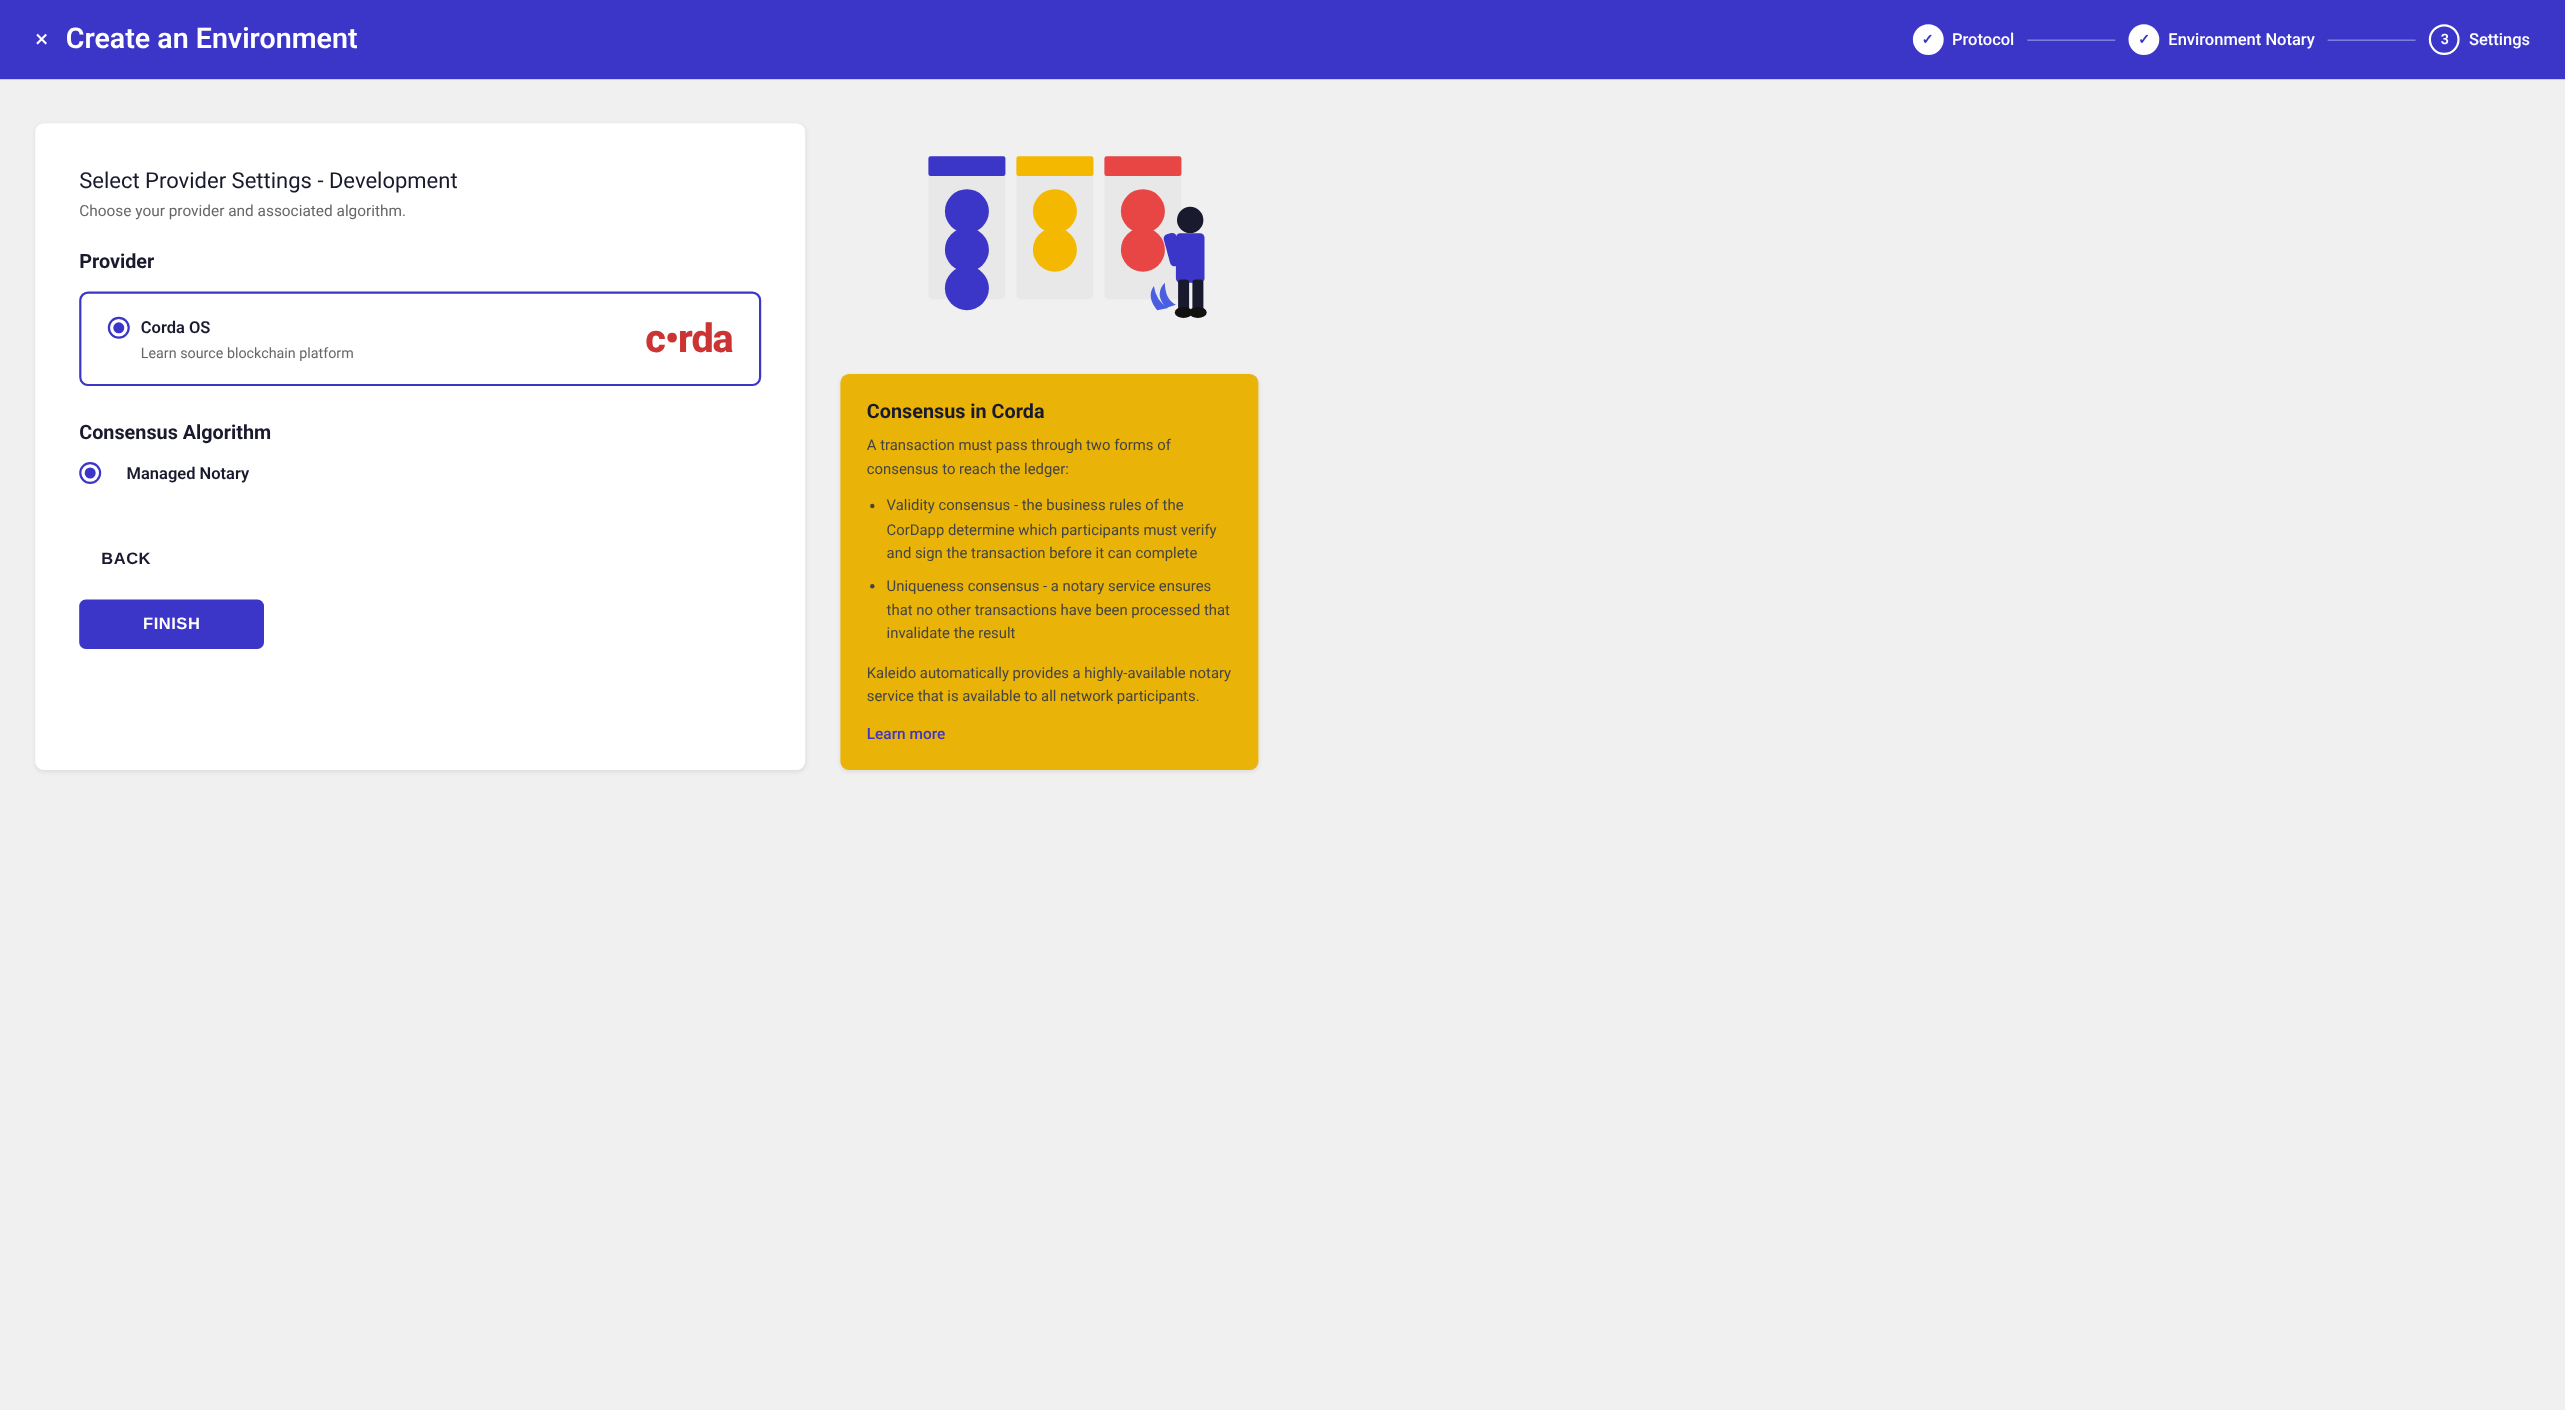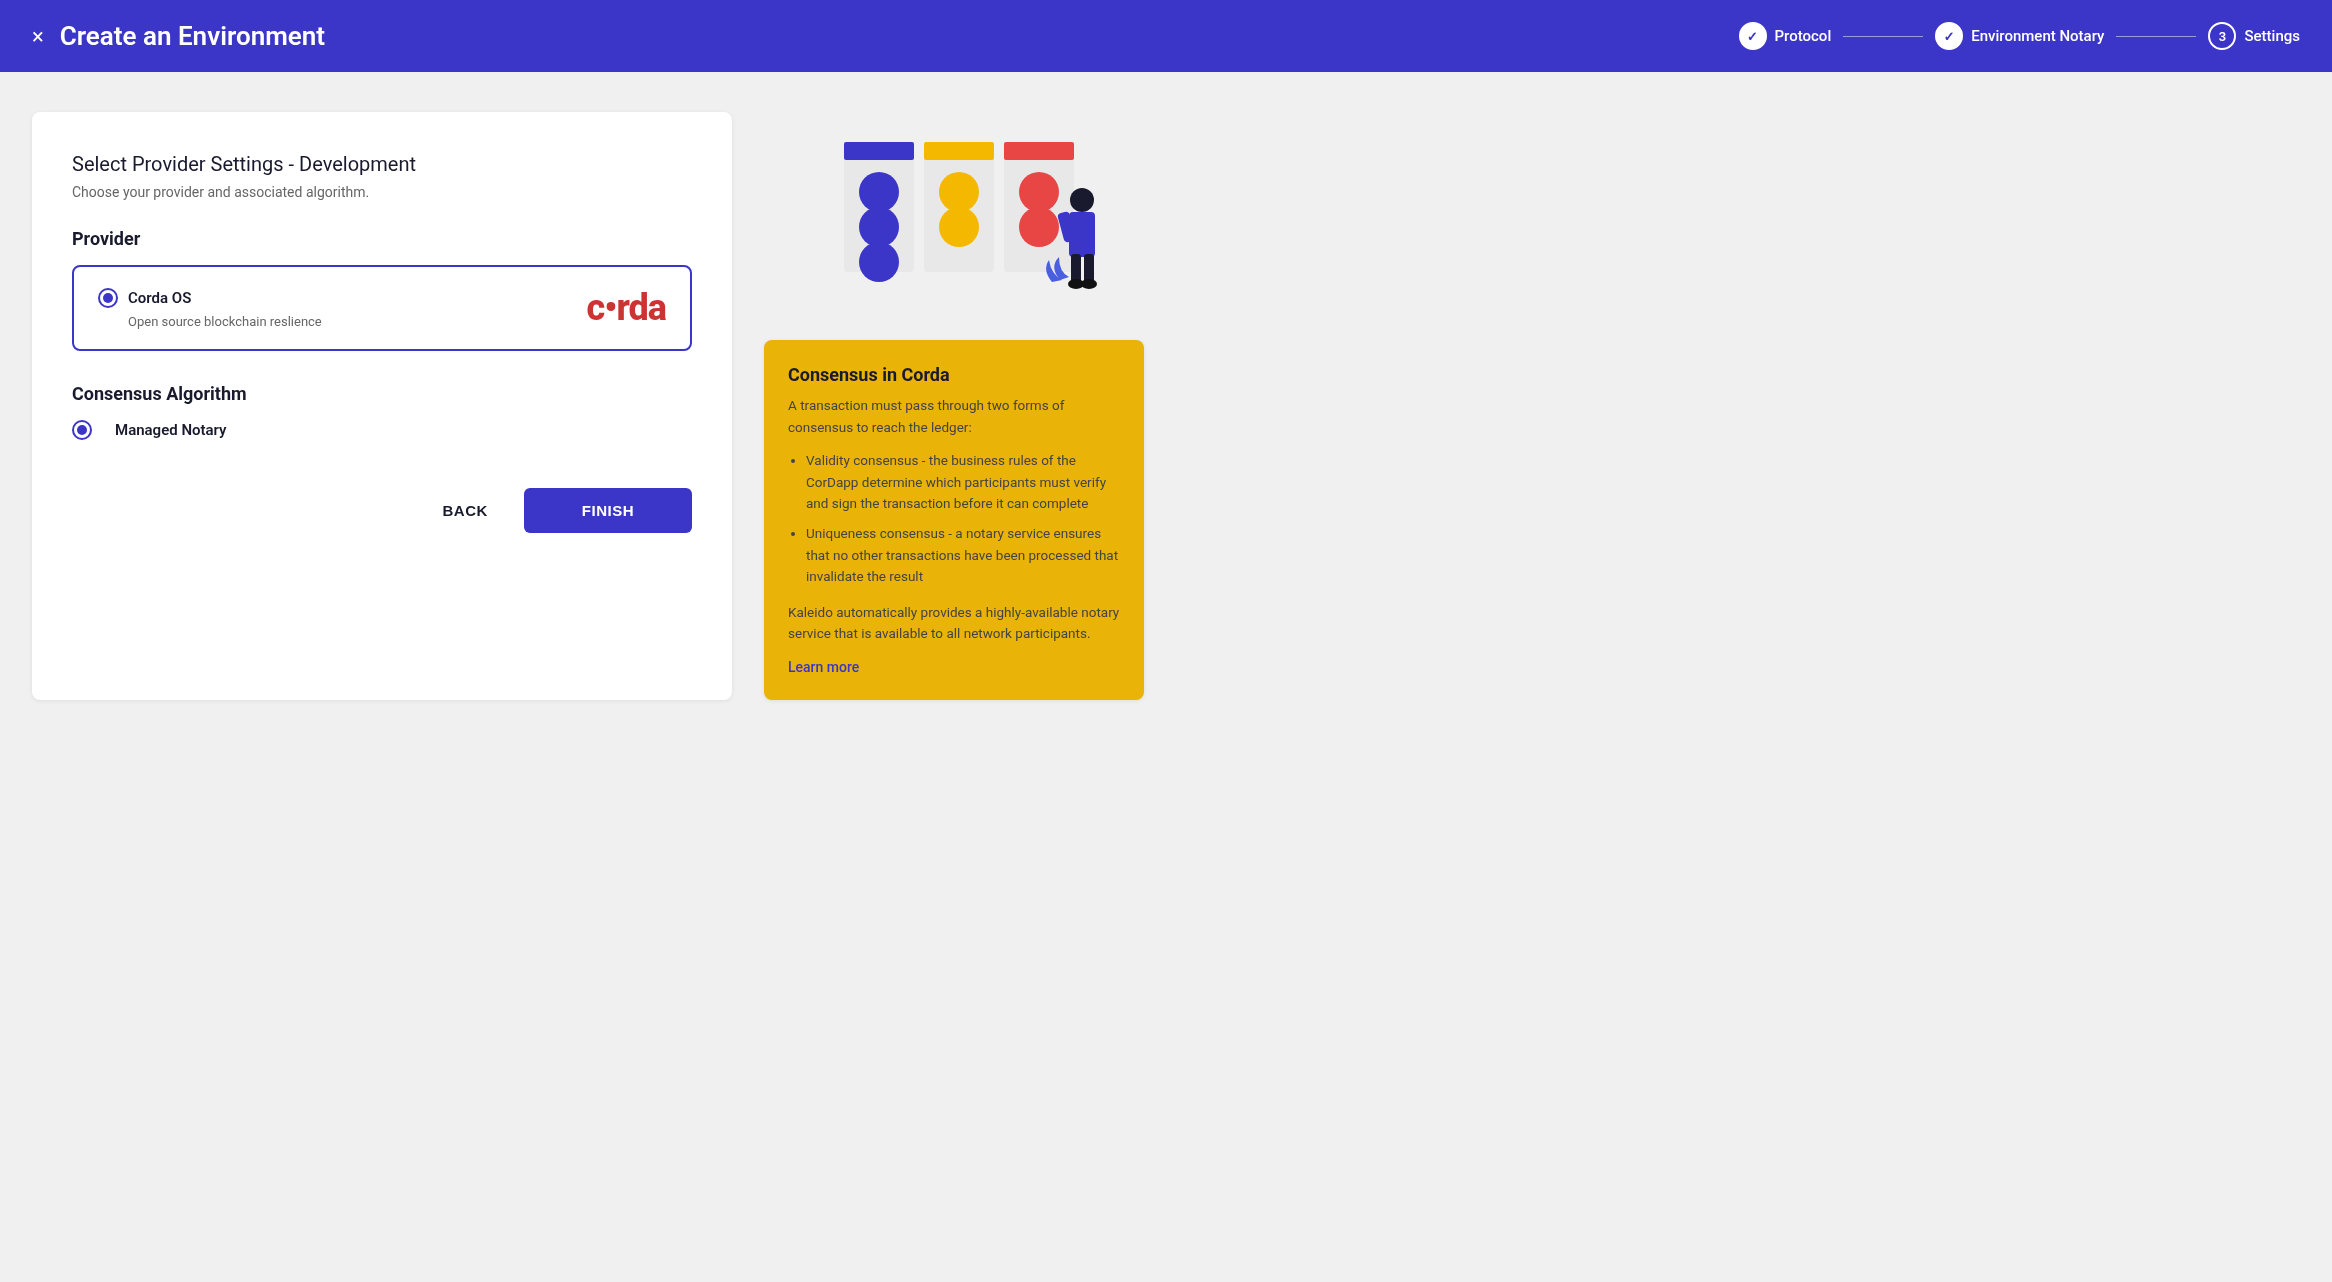--- a/index.html
+++ b/index.html
@@ -210,21 +210,22 @@
       font-weight: 600;
       color: #1a1a2e;
     }
 
     
     .actions {
       display: flex;
       justify-content: flex-end;
       gap: 16px;
       margin-top: 48px;
-      align-items: center;
+      align-items: flex-start;
+      flex-direction: column;
     }
     .btn-back {
       background: transparent;
       border: none;
       color: #1a1a2e;
       font-size: 15px;
       font-weight: 700;
       cursor: pointer;
       letter-spacing: 0.5px;
       padding: 12px 20px;
@@ -327,21 +328,21 @@
     <p class="card-subtitle">Choose your provider and associated algorithm.</p>
 
     <div class="section-label">Provider</div>
 
     <div class="provider-option selected">
       <div class="provider-left">
         <div class="provider-name-row">
           <div class="radio-btn active"></div>
           <span class="provider-name">Corda OS</span>
         </div>
-        <span class="provider-desc">Open source blockchain reslience</span>
+        <span class="provider-desc">Learn source blockchain platform</span>
       </div>
       <div class="corda-logo">
         c<span style="color:#cc3333;">•</span>rda
       </div>
     </div>
 
 
     <div class="consensus-section">
       <div class="section-label">Consensus Algorithm</div>
       <div class="consensus-option">

